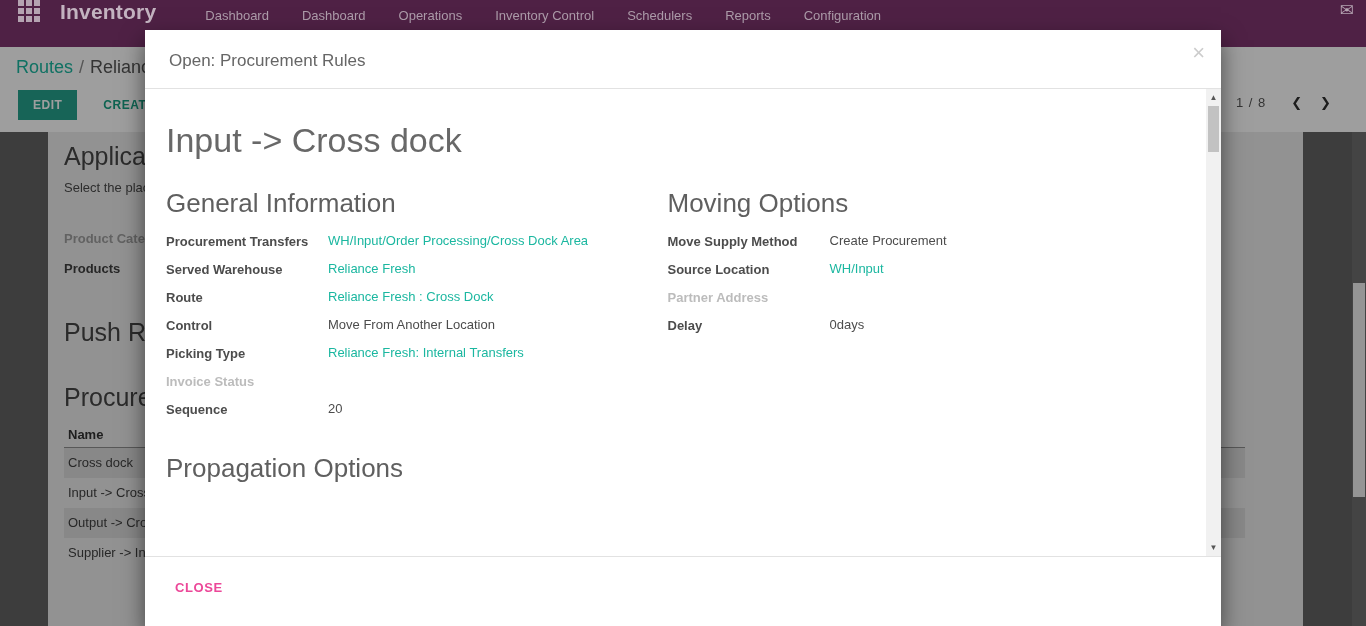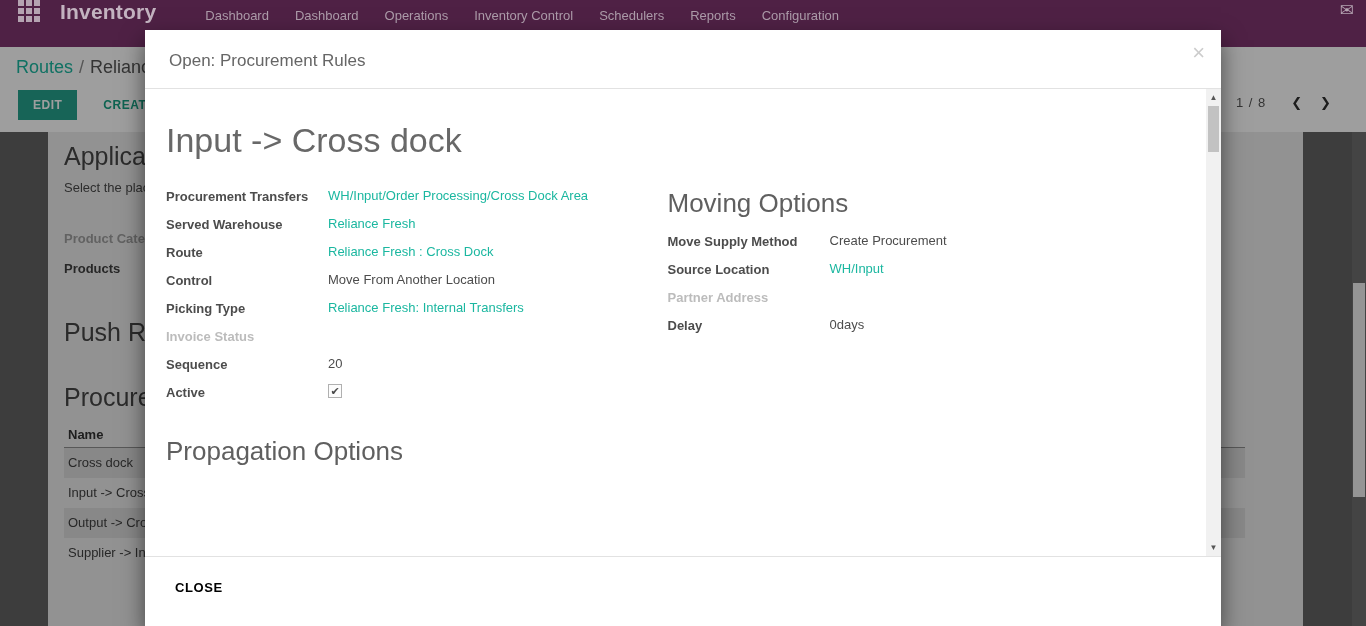--- a/index.html
+++ b/index.html
@@ -7,21 +7,21 @@
   body { font-family:"Liberation Sans","DejaVu Sans",sans-serif; background:#fff; position:relative; }
   .screen { position:absolute; inset:0; width:1366px; height:626px; overflow:hidden; background:#fff; }
 
   
   .navbar { position:absolute; left:0; top:0; width:1366px; height:47px; background:#4f2145; z-index:2;
             display:flex; align-items:flex-start; }
   .apps-icon { width:22px; height:22px; margin-left:18px; display:grid;
                grid-template-columns:repeat(3,6px); grid-template-rows:repeat(3,6px); gap:2px; cursor:pointer; }
   .apps-icon span { background:#b4a3b1; width:6px; height:6px; }
   .nav-title { color:#c3b3c0; font-size:21px; font-weight:bold; margin-left:20px; letter-spacing:.2px; }
-  .nav-menu { display:flex; margin-left:38px; gap:4px; }
+  .nav-menu { display:flex; margin-left:38px; gap:11px; }
   .nav-item { color:#ad9caa; font-size:13px; padding:8px 11px; cursor:pointer; white-space:nowrap; }
   .nav-right { margin-left:auto; margin-right:12px; }
   .envelope-icon { color:#b5a4b2; font-size:17px; cursor:pointer; }
 
   
   .page { position:absolute; left:0; top:47px; width:1366px; height:579px; background:#fff; z-index:1; }
 
   .control-panel { position:absolute; left:0; top:0; width:1366px; height:85px; background:#fff; }
   .breadcrumb { position:absolute; left:16px; top:10px; font-size:18px; white-space:nowrap; }
   .crumb-root { color:#1bb7a0; cursor:pointer;text-align:center; }
@@ -83,21 +83,21 @@
   .h-propagation { font-size:26px; font-weight:400; color:#5f5f5f; margin-top:24px; }
 
   
   .m-scrollbar { position:absolute; right:0; top:0; width:15px; height:467px; background:#f1f1f1; }
   .m-arrow { position:absolute; left:0; width:15px; height:15px; font-size:8px; color:#555; text-align:center;
              line-height:15px; cursor:pointer; background:#f1f1f1; border:none; padding:0; font-family:inherit;}
   .m-arrow.up { top:1px; } .m-arrow.down { bottom:1px; }
   .m-thumb { position:absolute; left:2px; top:17px; width:11px; height:46px; background:#c2c2c2; cursor:pointer; }
 
   .modal-footer { height:61px; border-top:1px solid #e2e2e2; display:flex; align-items:center; flex:0 0 auto; }
-  .btn-close { background:none; border:none; color:#000000; font-size:13px; font-weight:bold;
+  .btn-close { background:none; border:none; color:#ec4899; font-size:13px; font-weight:bold;
                letter-spacing:.6px; margin-left:30px; cursor:pointer; padding:8px 0; font-family:inherit; }
 </style>
 </head>
 <body>
 
 <div class="screen">
 
   <nav class="navbar">
     <div class="apps-icon">
       <span></span>
@@ -171,20 +171,21 @@
 
   <div class="modal">
     <div class="modal-header">
       <div class="modal-title">Open: Procurement Rules</div>
       <button class="modal-close">×</button>
     </div>
     <div class="modal-body">
       <h1 class="record-title">Input -&gt; Cross dock</h1>
       <div class="cols">
         <div class="col">
+          <h3>General Information</h3>
           <div id="general-fields">
               <div class="o-row">
                 <span class="o-label">Procurement Transfers</span>
                 <span class="o-value"><a class="v-link">WH/Input/Order Processing/Cross Dock Area</a></span>
               </div>
               <div class="o-row">
                 <span class="o-label">Served Warehouse</span>
                 <span class="o-value"><a class="v-link">Reliance Fresh</a></span>
               </div>
               <div class="o-row">
@@ -199,28 +200,20 @@
                 <span class="o-label">Picking Type</span>
                 <span class="o-value"><a class="v-link">Reliance Fresh: Internal Transfers</a></span>
               </div>
               <div class="o-row">
                 <span class="o-label muted">Invoice Status</span>
                 <span class="o-value"></span>
               </div>
               <div class="o-row">
                 <span class="o-label">Sequence</span>
                 <span class="o-value">20</span>
-              </div>
-              <div class="o-row">
-                <span class="o-label">Active</span>
-                <span class="o-value">
-                  <div class="checkbox">
-                    <span>✔</span>
-                  </div>
-                </span>
               </div>
             </div>
         </div>
         <div class="col">
           <h3>Moving Options</h3>
           <div id="moving-fields">
               <div class="o-row">
                 <span class="o-label">Move Supply Method</span>
                 <span class="o-value">Create Procurement</span>
               </div>

